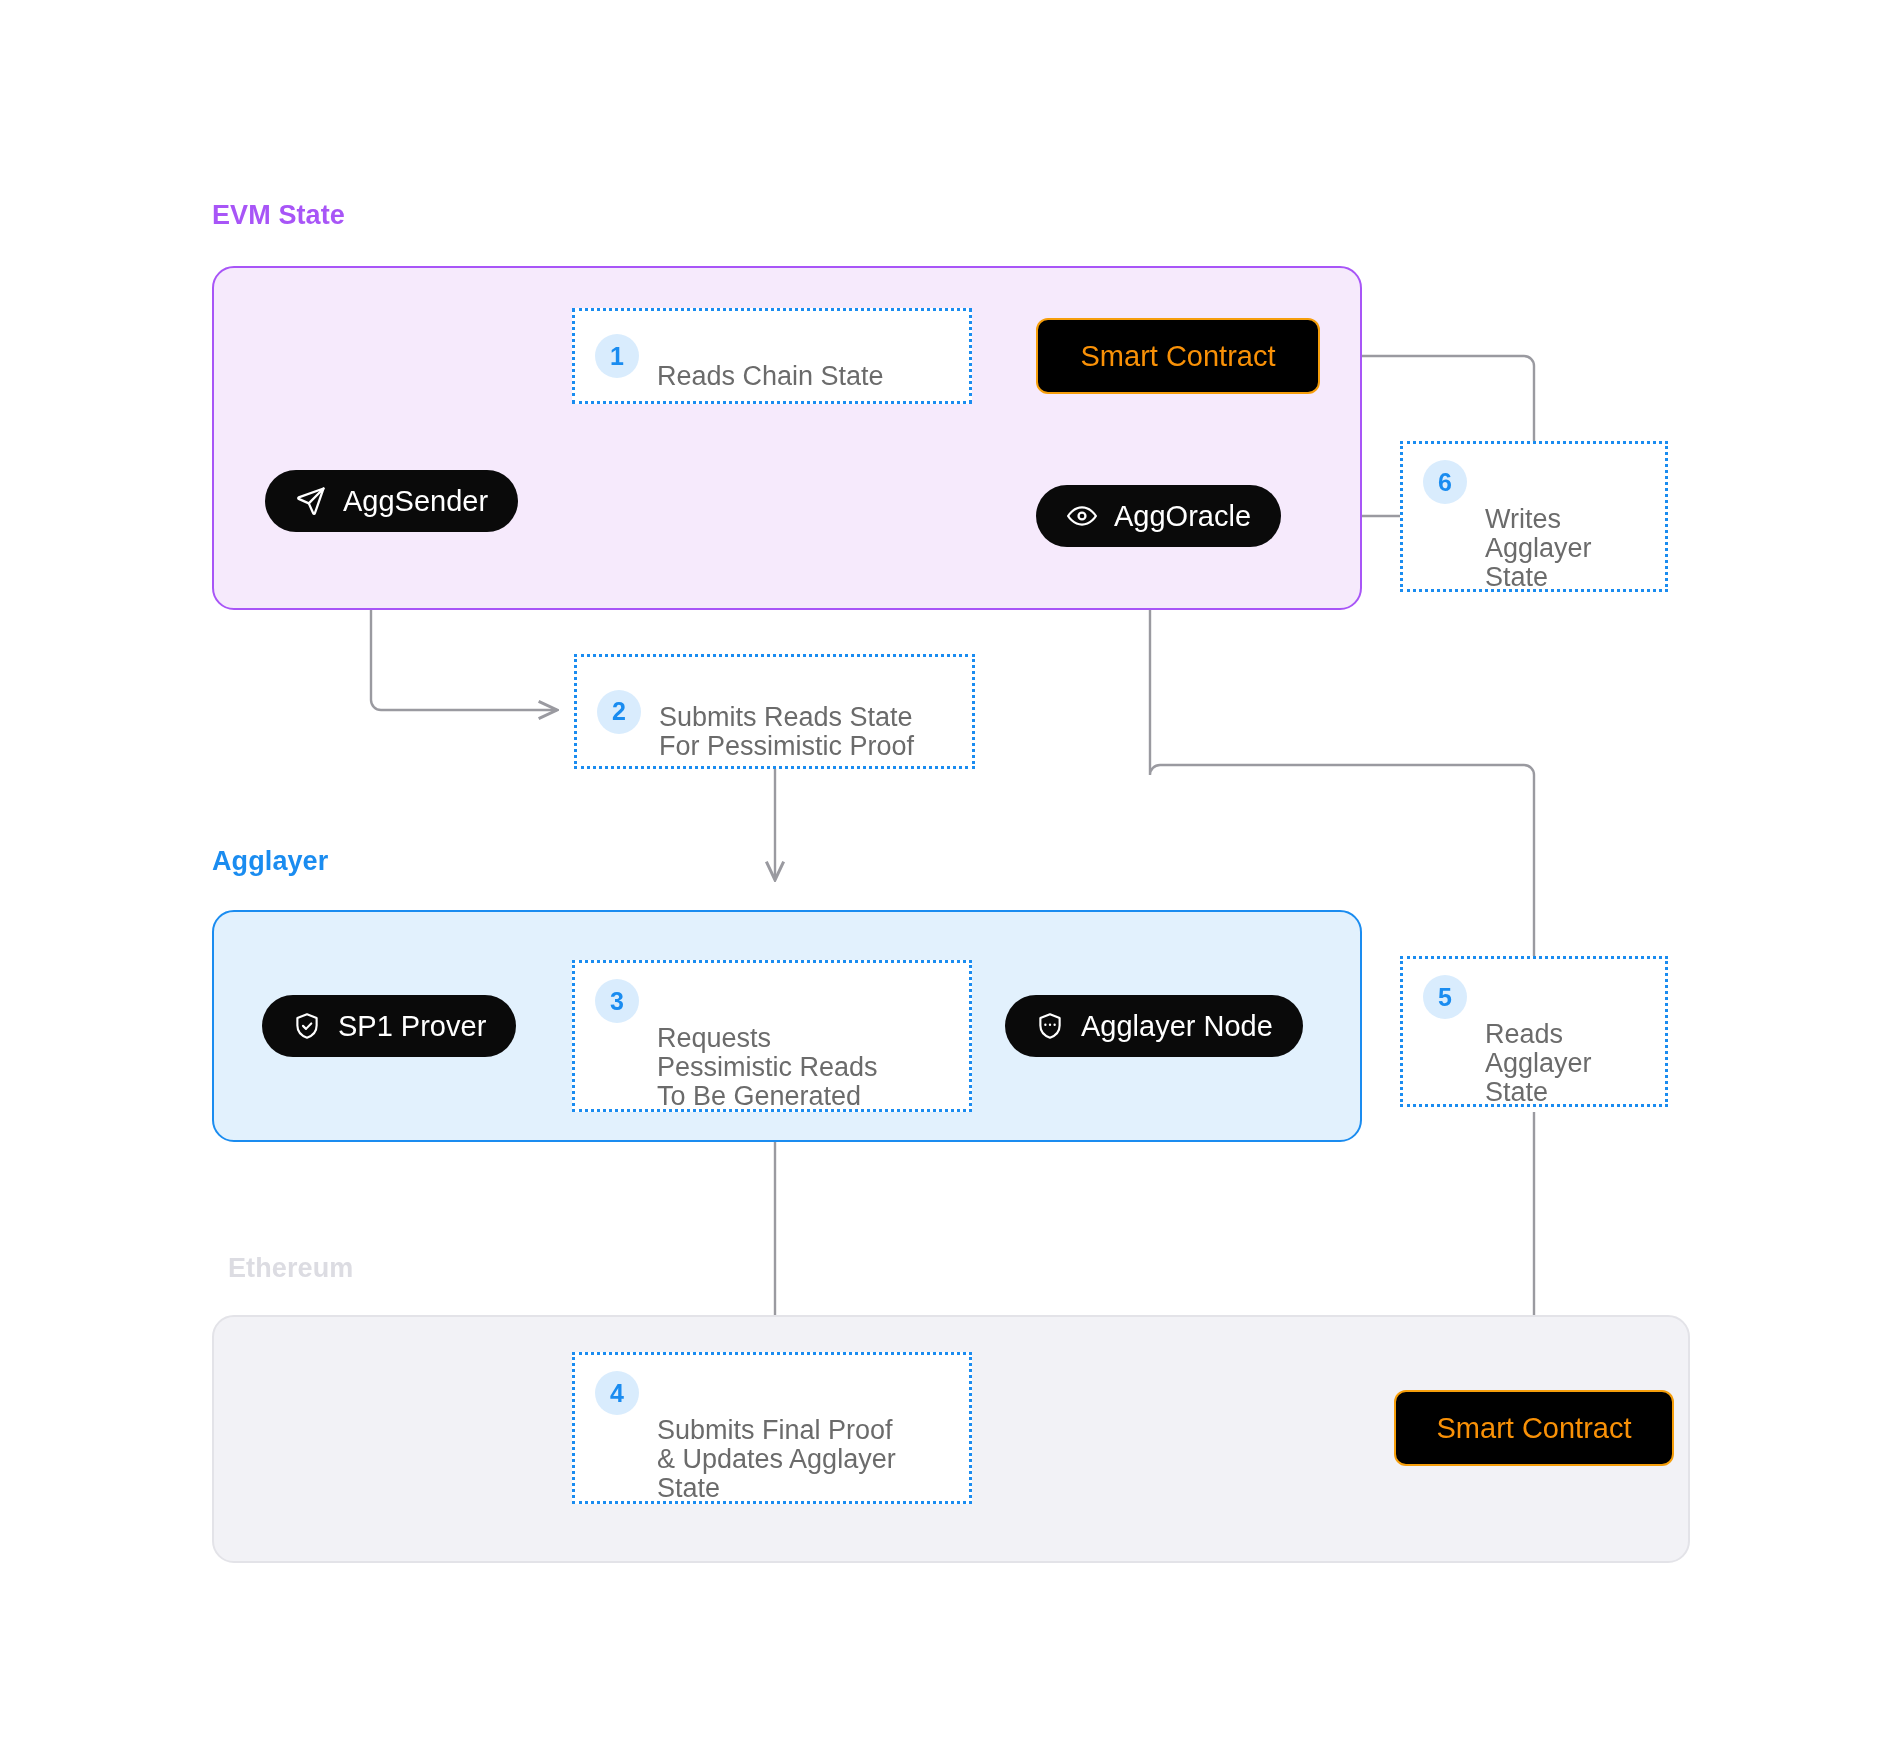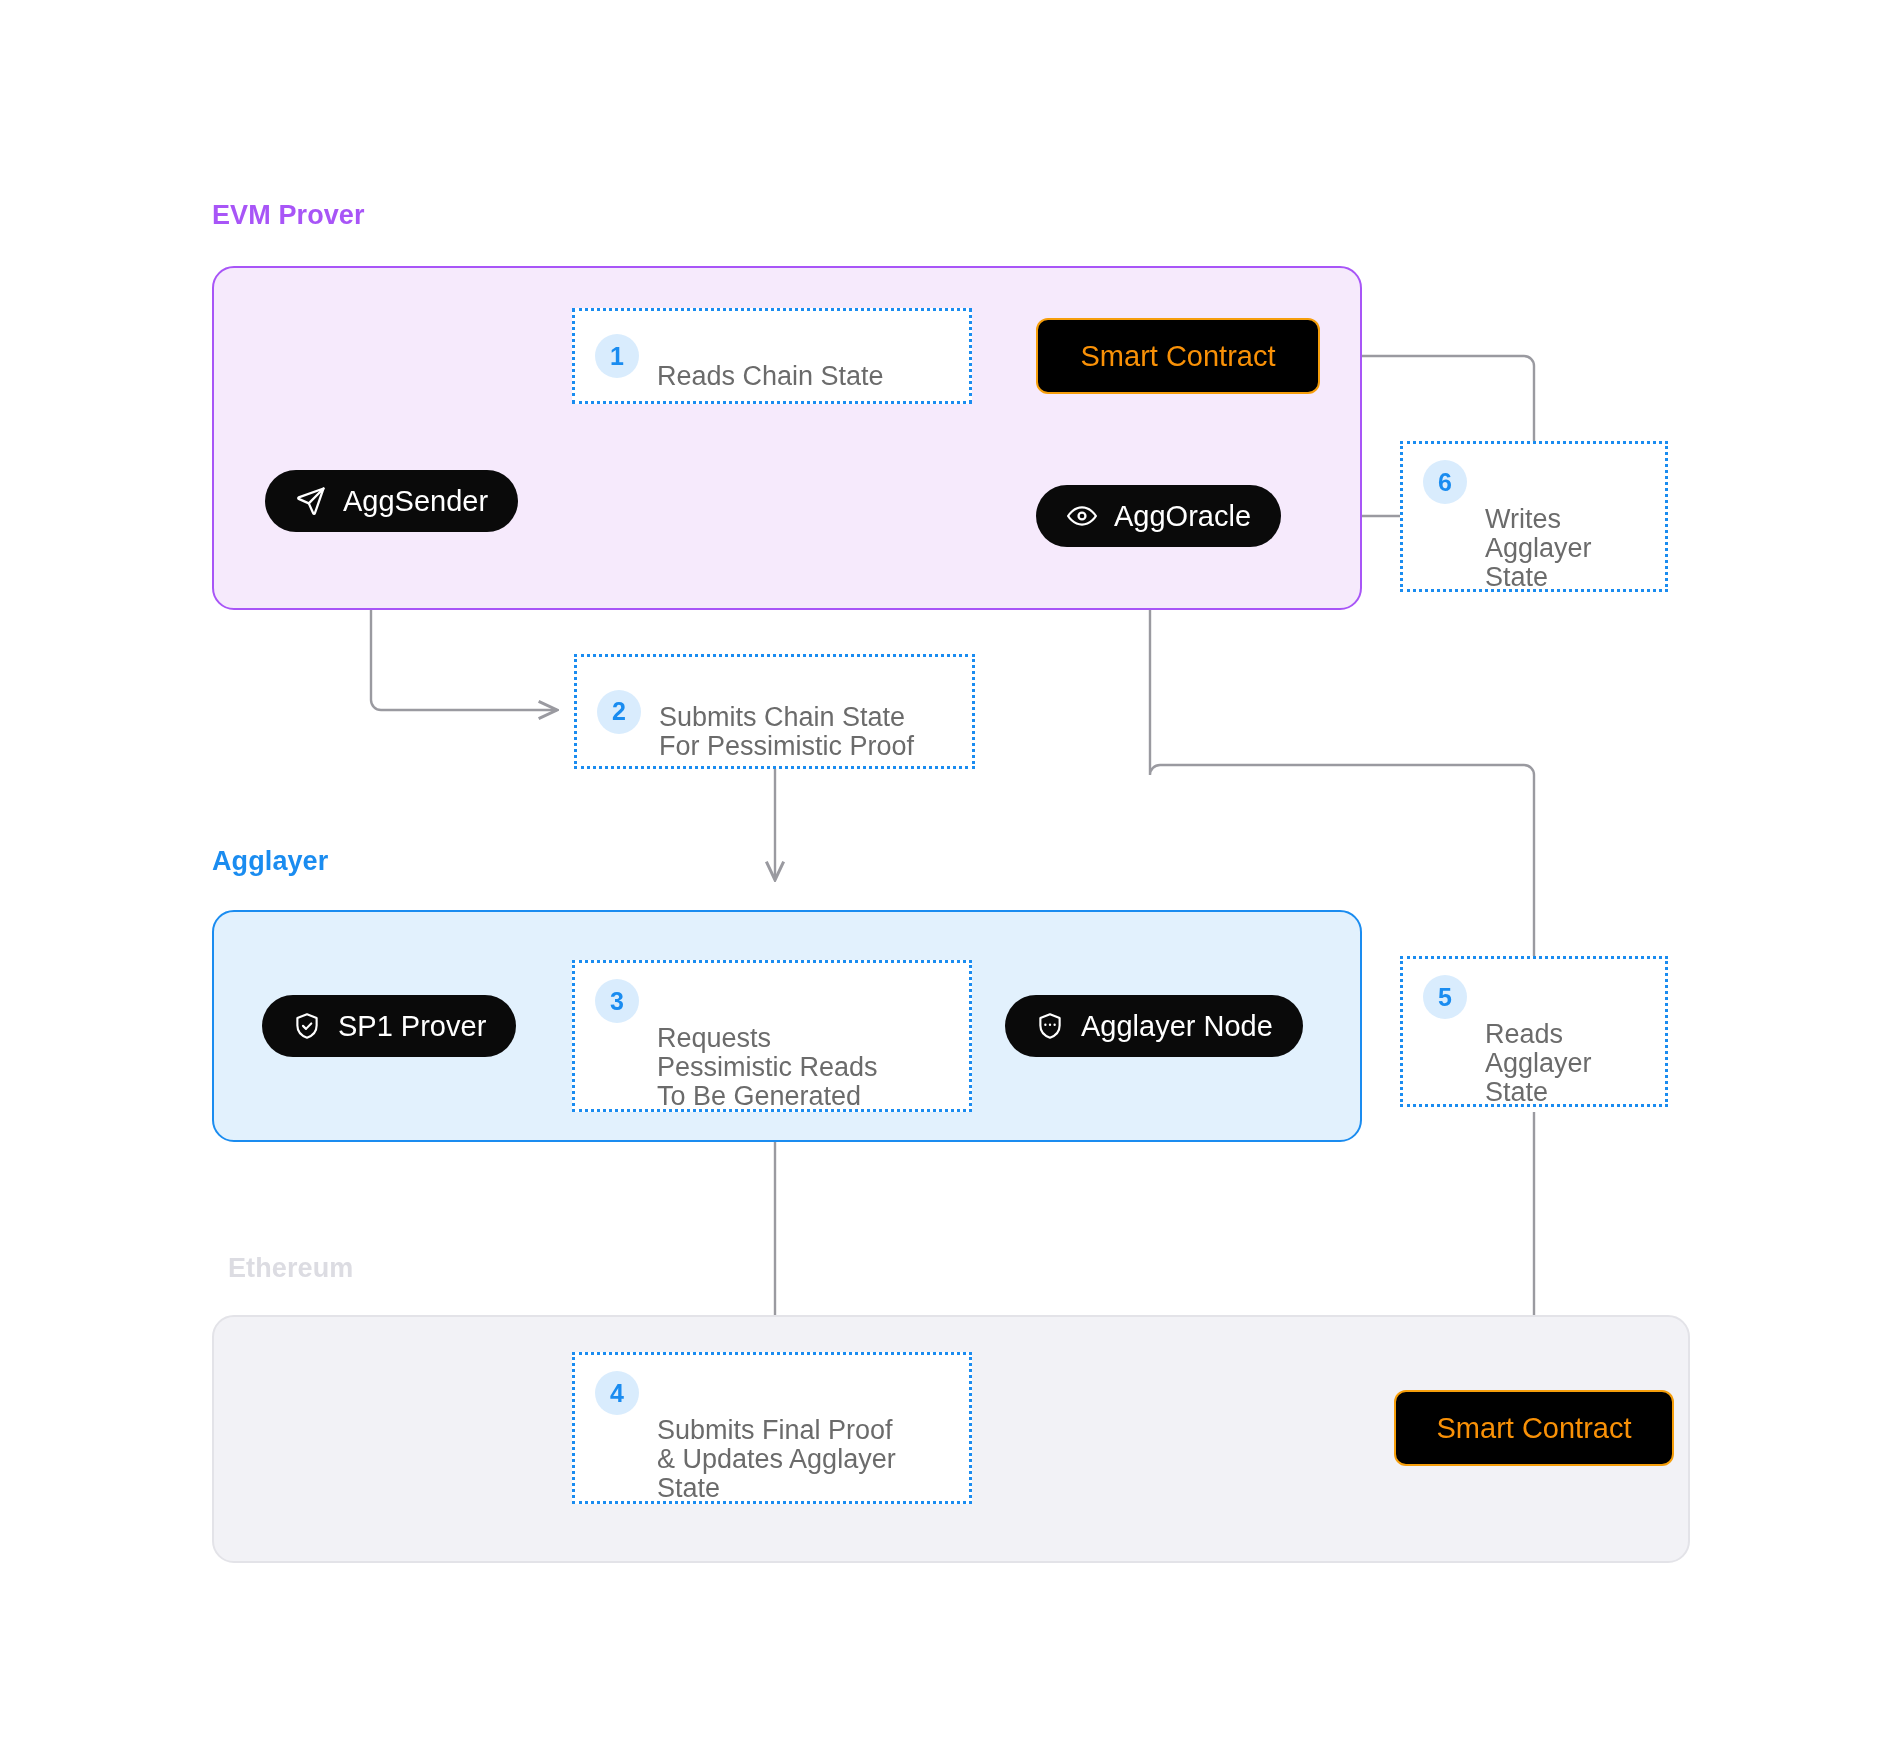--- a/index.html
+++ b/index.html
@@ -59,21 +59,21 @@
       <path d="M1534,1412 V1112"></path>
 
       <path d="M1534,956 V775 a10,10 0 0 0 -10,-10 H1160 a10,10 0 0 0 -10,10 V578" marker-end="url(#ah)"></path>
 
       <path d="M1292,516 H1400"></path>
 
       <path d="M1534,441 V366 a10,10 0 0 0 -10,-10 H1320" marker-end="url(#ah)"></path>
     </g>
   </svg>
 
-  <div class="layer-label" style="left:212px;top:200px;color:#a855f7;">EVM Prover</div>
+  <div class="layer-label" style="left:212px;top:200px;color:#a855f7;">EVM State</div>
   <div class="layer-box" style="left:212px;top:266px;width:1150px;height:344px;border:2.5px solid #a855f7;background:#f6eafc;border-radius:22px;"></div>
 
   <div class="step-box center" style="left:572px;top:308px;width:400px;height:96px;">
     <span class="badge">1</span>
     <span class="step-text">Reads Chain State</span>
   </div>
 
   <div class="contract-box" style="left:1036px;top:318px;width:284px;height:76px;">Smart Contract</div>
 
   <div class="node-pill" style="left:265px;top:470px;">
@@ -98,21 +98,21 @@
 
   <div class="step-box" style="left:1400px;top:441px;width:268px;height:151px;">
     <span class="badge">6</span>
     <span class="step-text">Writes
 Agglayer
 State</span>
   </div>
 
   <div class="step-box center" style="left:574px;top:654px;width:401px;height:115px;">
     <span class="badge">2</span>
-    <span class="step-text">Submits Chain State
+    <span class="step-text">Submits Reads State
 For Pessimistic Proof</span>
   </div>
 
   <div class="layer-label" style="left:212px;top:846px;color:#1a8cf0;">Agglayer</div>
   <div class="layer-box" style="left:212px;top:910px;width:1150px;height:232px;border:2.5px solid #1a8cf0;background:#e2f1fd;border-radius:22px;"></div>
 
   <div class="node-pill" style="left:262px;top:995px;">
     <span>
       <svg width="30" height="30" viewBox="0 0 24 24" fill="none" stroke="#ffffff" stroke-width="1.7" stroke-linecap="round" stroke-linejoin="round">
         <path d="M12 2.6 4.3 5.6v6c0 5 3.3 8.2 7.7 9.8 4.4-1.6 7.7-4.8 7.7-9.8v-6z"></path>

